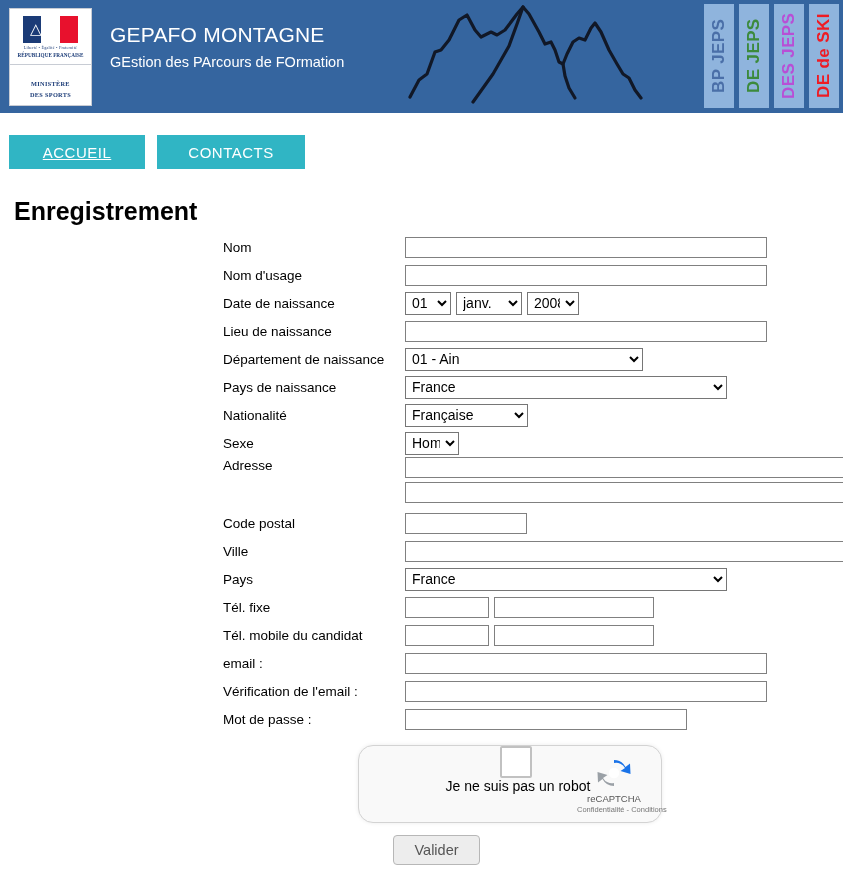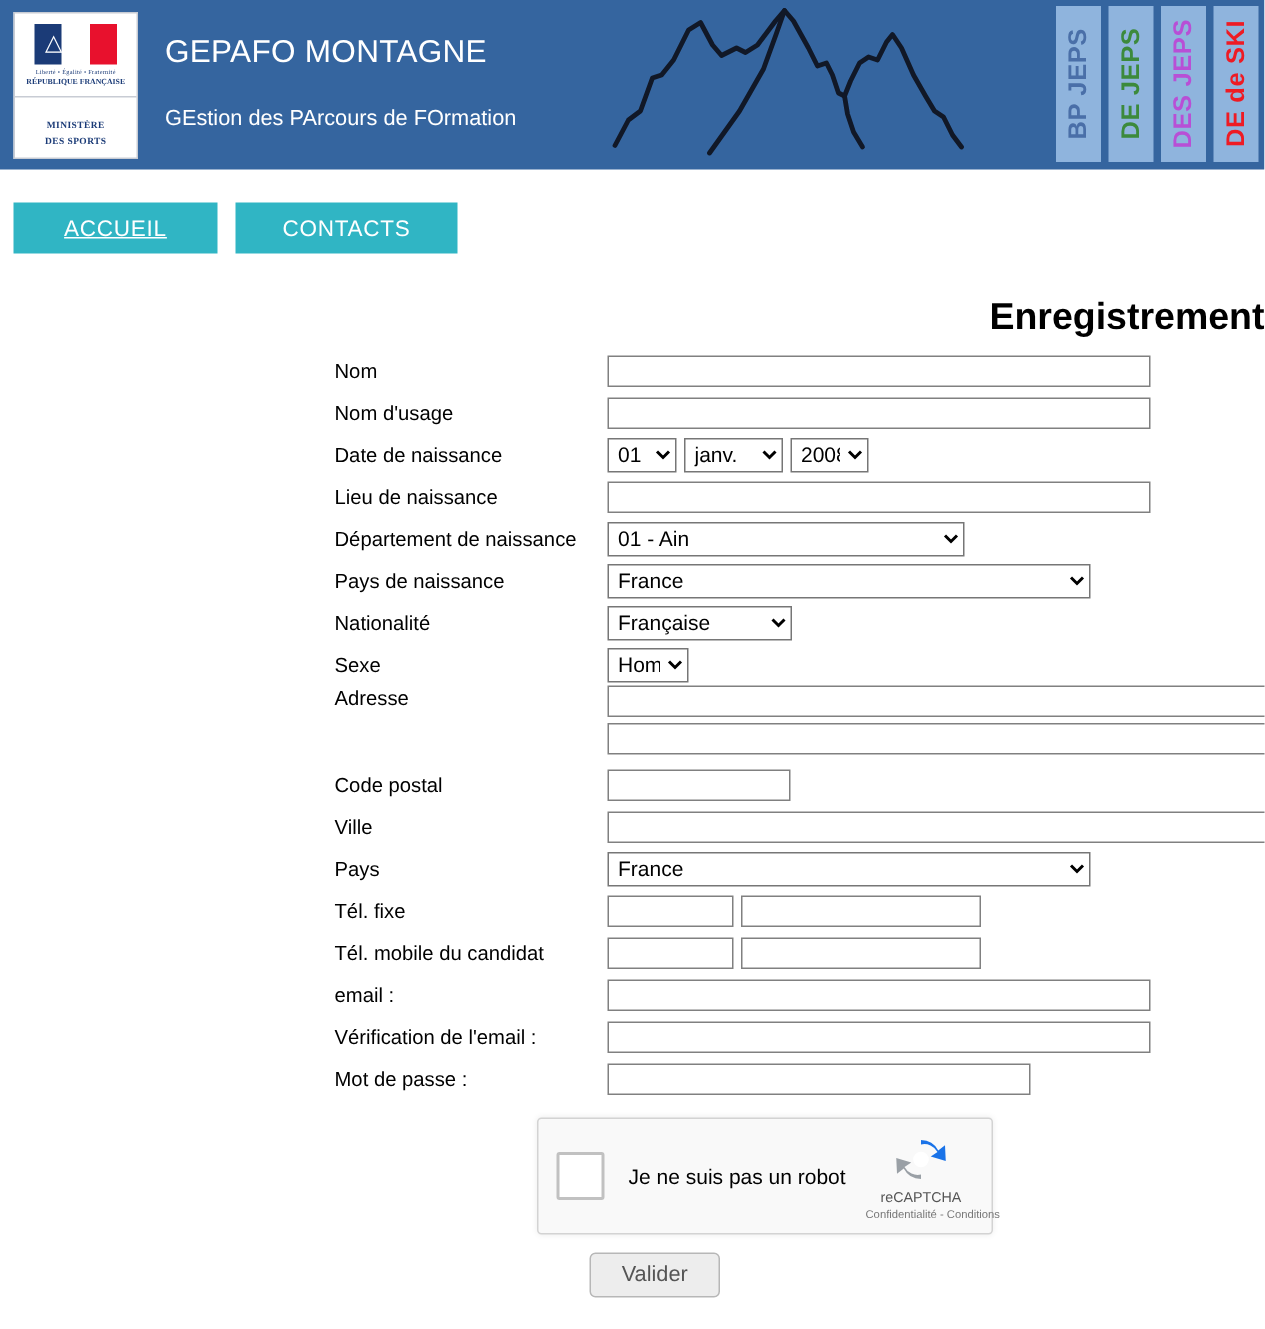--- a/index.html
+++ b/index.html
@@ -97,21 +97,21 @@
     color: #ffffff;
   }
   .brand-title {
     font-size: 21px;
     line-height: 24px;
     letter-spacing: 0.2px;
   }
   .brand-sub {
     font-size: 14.5px;
     line-height: 20px;
-    margin-top: 22px;
+    margin-top: 5px;
   }
   .mountains {
     position: absolute;
     left: 405px;
     top: 2px;
     width: 265px;
     height: 108px;
   }
   .badges {
     position: absolute;
@@ -152,25 +152,25 @@
     justify-content: center;
     cursor: pointer;
     border: 0;
     font-family: "Liberation Sans", sans-serif;
   }
   .nav-accueil { width: 136px; }
   .nav-contacts { width: 148px; }
 
   
   .page-title {
-    text-align: right;
+    text-align: left;
     font-size: 25px;
     font-weight: bold;
     margin: 28px 0 0 0;
-    padding-left: 42px;
+    padding-left: 14px;
   }
   .form {
     margin-top: 7px;
     padding-left: 223px;
   }
   .row {
     display: flex;
     align-items: center;
     min-height: 28px;
     margin-bottom: 0;
@@ -223,25 +223,26 @@
 
   .row-adresse { min-height: 52px; align-items: flex-start; }
 
   
   .captcha-wrap { padding-left: 358px; margin-top: 12px; }
   .captcha {
     width: 302px;
     height: 76px;
     background: #f9f9f9;
     border: 1px solid #d3d3d3;
-    border-radius: 3px;
+    border-radius: 15px;
     box-shadow: 0 0 4px rgba(0,0,0,0.08);
     position: relative;
     display: flex;
     align-items: center;
+    flex-direction: column;
   }
   .cap-check {
     width: 28px;
     height: 28px;
     background: #fff;
     border: 2px solid #c1c1c1;
     border-radius: 2px;
     margin-left: 12px;
     cursor: pointer;
   }

